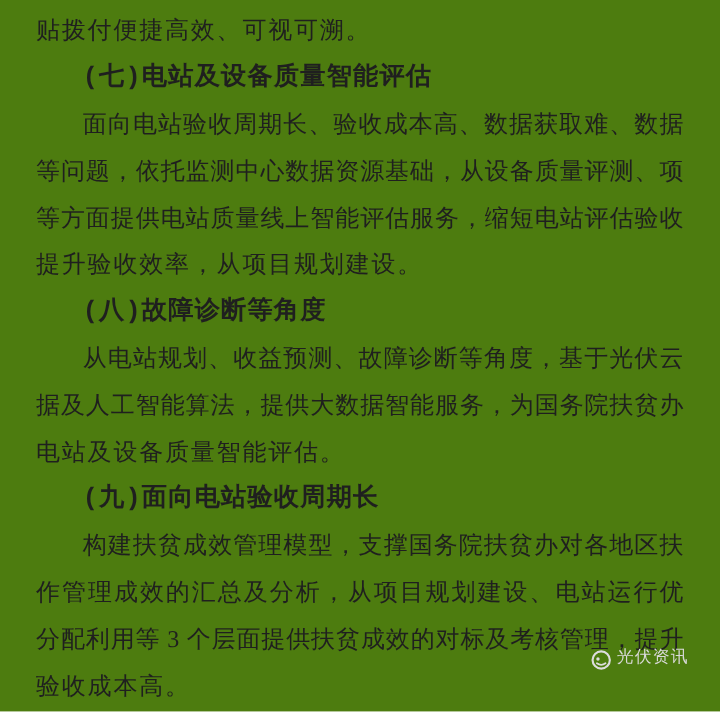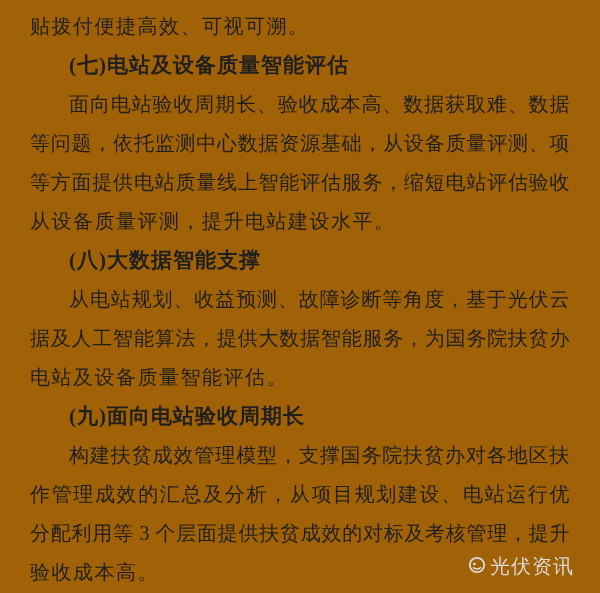--- a/index.html
+++ b/index.html
@@ -5,21 +5,21 @@
   html, body {
     margin: 0;
     padding: 0;
     background: #ffffff;
   }
   .page {
     position: relative;
     width: 600px;
     height: 593px;
     box-sizing: border-box;
-    background: #a16207;
+    background: #4d7c0f;
     padding: 7px 30px 0 30px;
     overflow: hidden;
     font-family: "Liberation Serif", "DejaVu Serif", serif;
     color: #1f1f1f;
   }
   .line {
     height: 39px;
     line-height: 39px;
     font-size: 20px;
     letter-spacing: 0.5px;
@@ -36,30 +36,31 @@
     text-align-last: left;
     letter-spacing: 1.5px;
   }
   .line.heading {
     padding-left: 39px;
     font-weight: bold;
     font-size: 21px;
     text-align: left;
     text-align-last: left;
     letter-spacing: 1px;
+    font-family: Liberation Mono, monospace;
   }
   .watermark {
     position: absolute;
     right: 26px;
-    bottom: 17px;
+    bottom: 34px;
     display: flex;
-    align-items: flex-start;
+    align-items: flex-end;
     gap: 4px;
     color: #d9d9d9;
-    font-size: 20px;
+    font-size: 14px;
     letter-spacing: 1px;
     line-height: 20px;
   }
   .wm-icon {
     width: 18px;
     height: 18px;
     flex: 0 0 auto;
   }
   .wm-icon svg {
     display: block;
@@ -71,23 +72,23 @@
 <body>
 
 <div class="page">
 
   <div class="line end">贴拨付便捷高效、可视可溯。</div>
 
   <div class="line heading">(七)电站及设备质量智能评估</div>
   <div class="line indent">面向电站验收周期长、验收成本高、数据获取难、数据不精准</div>
   <div class="line">等问题，依托监测中心数据资源基础，从设备质量评测、项目验收</div>
   <div class="line">等方面提供电站质量线上智能评估服务，缩短电站评估验收周期、</div>
-  <div class="line end">从设备质量评测，提升电站建设水平。</div>
+  <div class="line end">提升验收效率，从项目规划建设。</div>
 
-  <div class="line heading">(八)大数据智能支撑</div>
+  <div class="line heading">(八)故障诊断等角度</div>
   <div class="line indent">从电站规划、收益预测、故障诊断等角度，基于光伏云网大数</div>
   <div class="line">据及人工智能算法，提供大数据智能服务，为国务院扶贫办及相关</div>
   <div class="line end">电站及设备质量智能评估。</div>
 
   <div class="line heading">(九)面向电站验收周期长</div>
   <div class="line indent">构建扶贫成效管理模型，支撑国务院扶贫办对各地区扶贫工</div>
   <div class="line">作管理成效的汇总及分析，从项目规划建设、电站运行优化、收益</div>
   <div class="line">分配利用等 3 个层面提供扶贫成效的对标及考核管理，提升扶贫</div>
   <div class="line end">验收成本高。</div>
 

